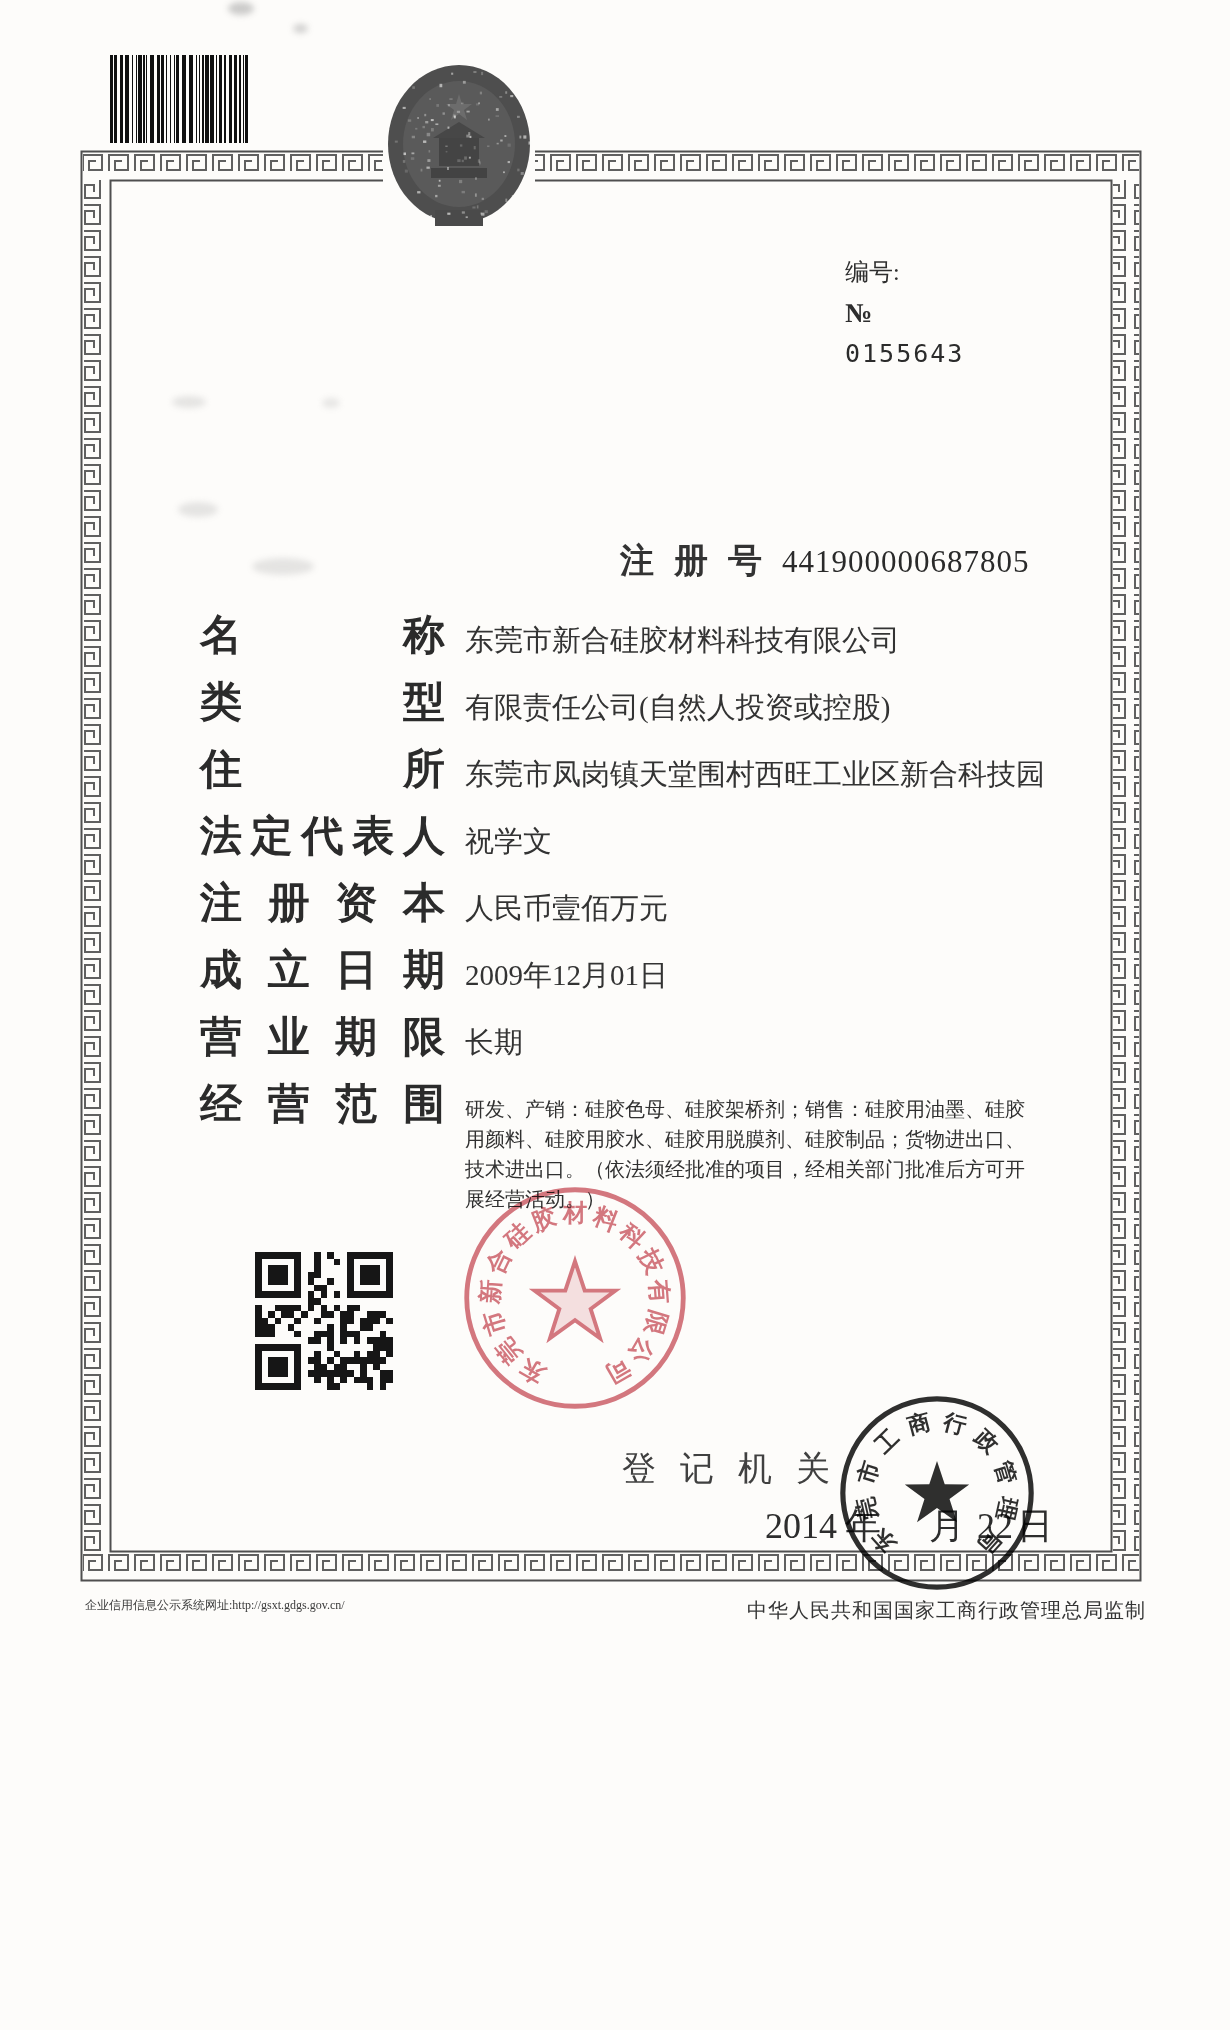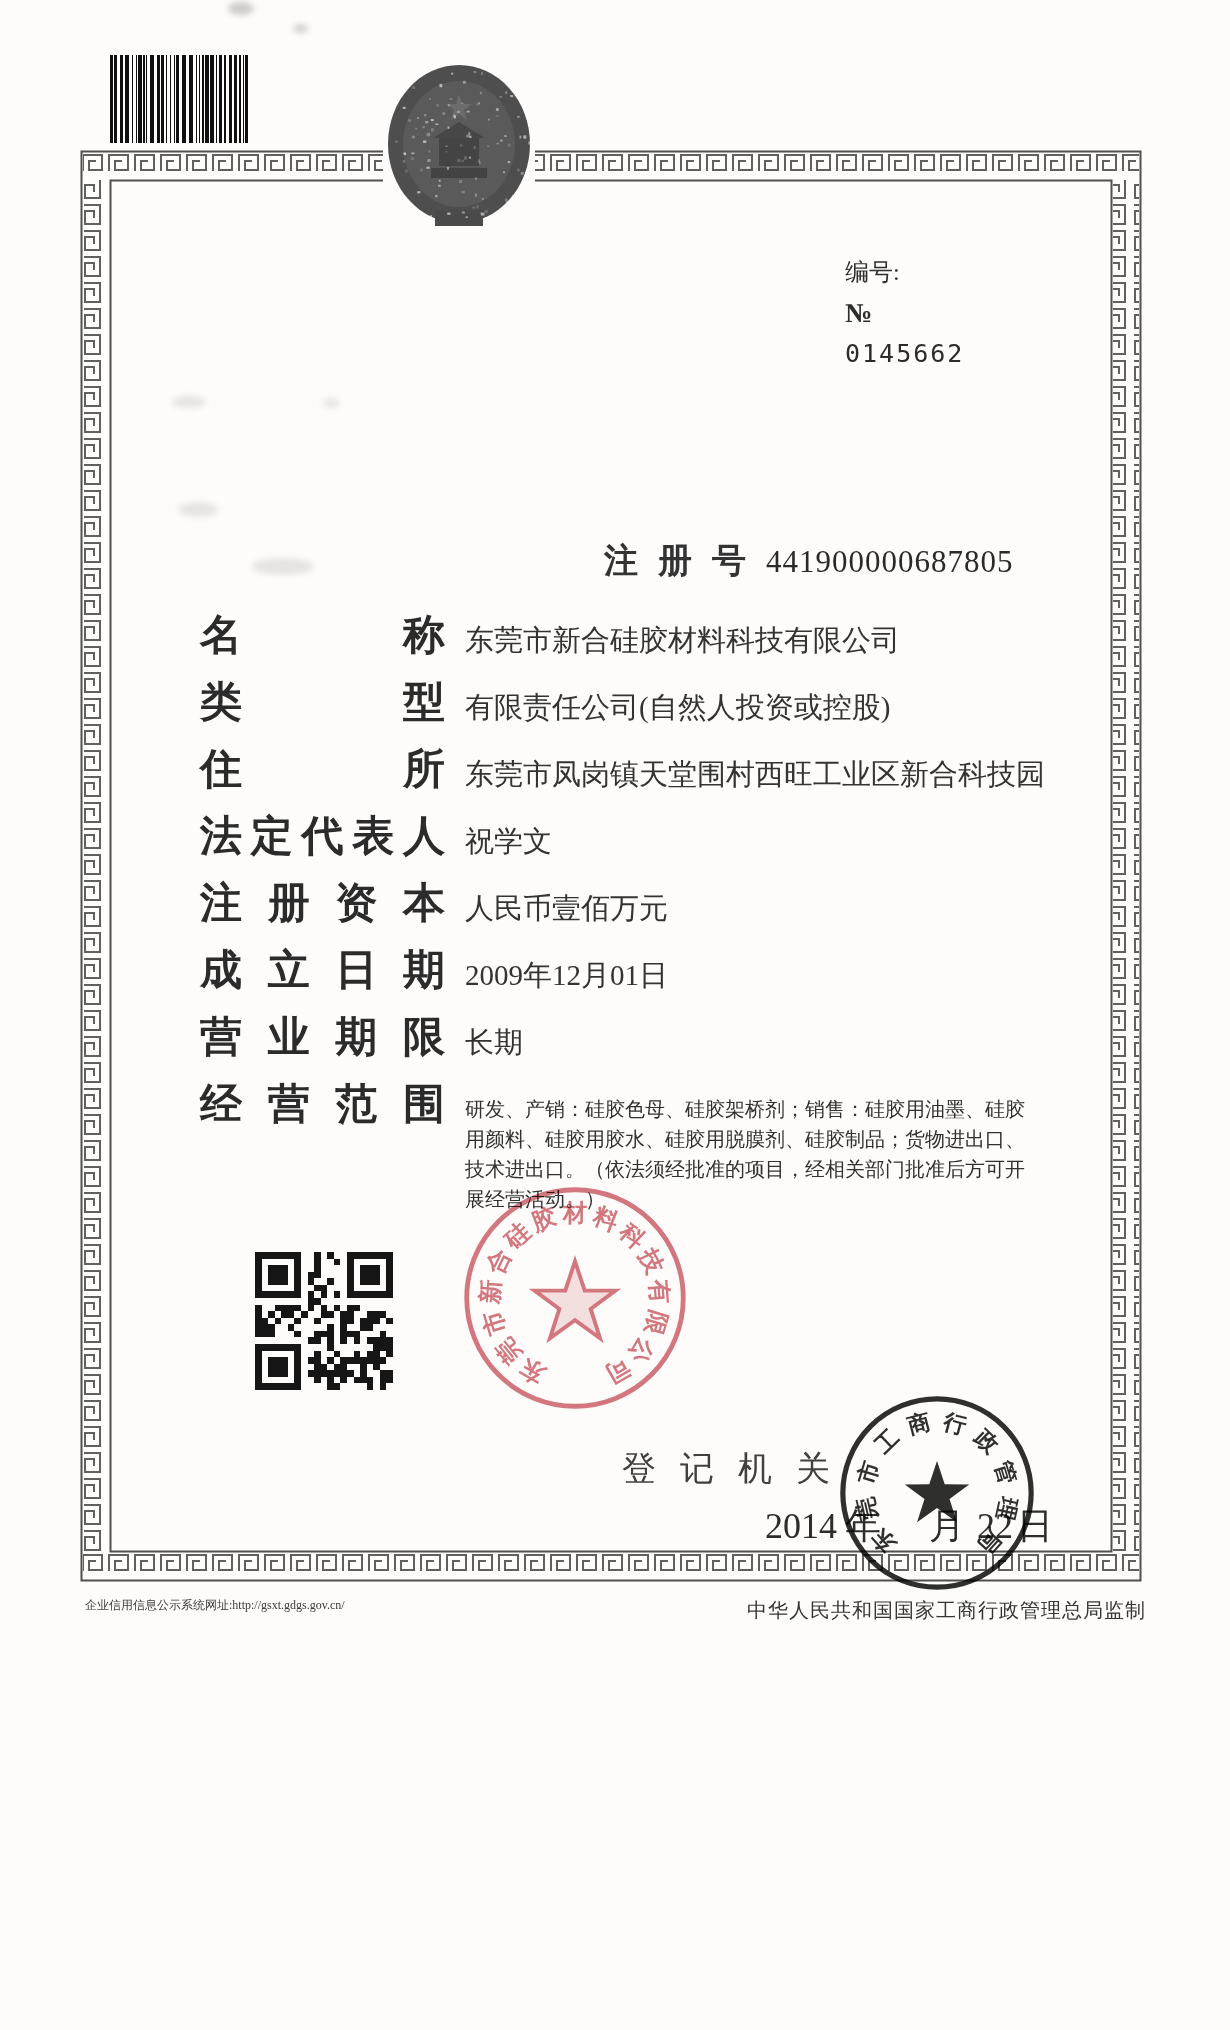--- a/index.html
+++ b/index.html
@@ -15,21 +15,21 @@
   
   .frame{position:absolute;left:80px;top:150px;z-index:1;}
   
   .serial{position:absolute;left:845px;top:256px;z-index:2;font-size:24px;color:#2e2e2e;display:flex;align-items:baseline;gap:10px;flex-direction:column;}
   .serial .sym{font-weight:bold;font-size:27px;}
   .serial .digits{font-family:"DejaVu Sans Mono",monospace;font-size:25px;letter-spacing:2px;color:#2b2b2b;}
   
   .title{position:absolute;left:292px;top:316px;margin:0;z-index:2;font-size:122px;line-height:1.1;font-weight:900;
          letter-spacing:52px;color:#1e1e1e;white-space:nowrap;}
   
-  .regrow{position:absolute;left:604px;top:538px;z-index:2;display:flex;align-items:baseline;}
+  .regrow{position:absolute;left:620px;top:538px;z-index:2;display:flex;align-items:baseline;}
   .reg-label{font-size:34px;letter-spacing:20px;color:#333;font-weight:600;}
   .reg-number{font-size:31px;letter-spacing:1px;color:#2a2a2a;margin-left:0;}
   
   .fields{position:absolute;left:200px;top:612px;width:860px;z-index:2;}
   .row{display:flex;align-items:flex-start;min-height:67px;}
   .row-label{width:245px;flex-shrink:0;display:flex;justify-content:space-between;
              font-size:42px;line-height:1.1;font-weight:700;color:#2b2b2b;}
   .row-value{margin-left:20px;padding-top:9px;font-size:29px;color:#333;white-space:nowrap;}
   .row-value.small{white-space:normal;width:575px;font-size:20px;line-height:1.5;padding-top:13px;color:#303030;}
   
@@ -216,21 +216,21 @@
     <rect x="30.5" y="30.5" width="1001" height="1371" fill="none" stroke="#4f4f4f" stroke-width="2"></rect>
     <rect x="3" y="3" width="1056" height="26" fill="url(#mh)"></rect>
     <rect x="3" y="1403" width="1056" height="26" fill="url(#mh)"></rect>
     <rect x="3" y="30" width="26" height="1372" fill="url(#mv)"></rect>
     <rect x="1033" y="30" width="26" height="1372" fill="url(#mv)"></rect>
   </svg>
 
   <div class="serial">
     <span>编号:</span>
     <span class="sym">№</span>
-    <span class="digits">0145662</span>
+    <span class="digits">0155643</span>
   </div>
 
 
   <div class="regrow">
     <span class="reg-label">注册号</span>
     <span class="reg-number">441900000687805</span>
   </div>
 
   <div class="fields" id="fields">
       <div class="row">

